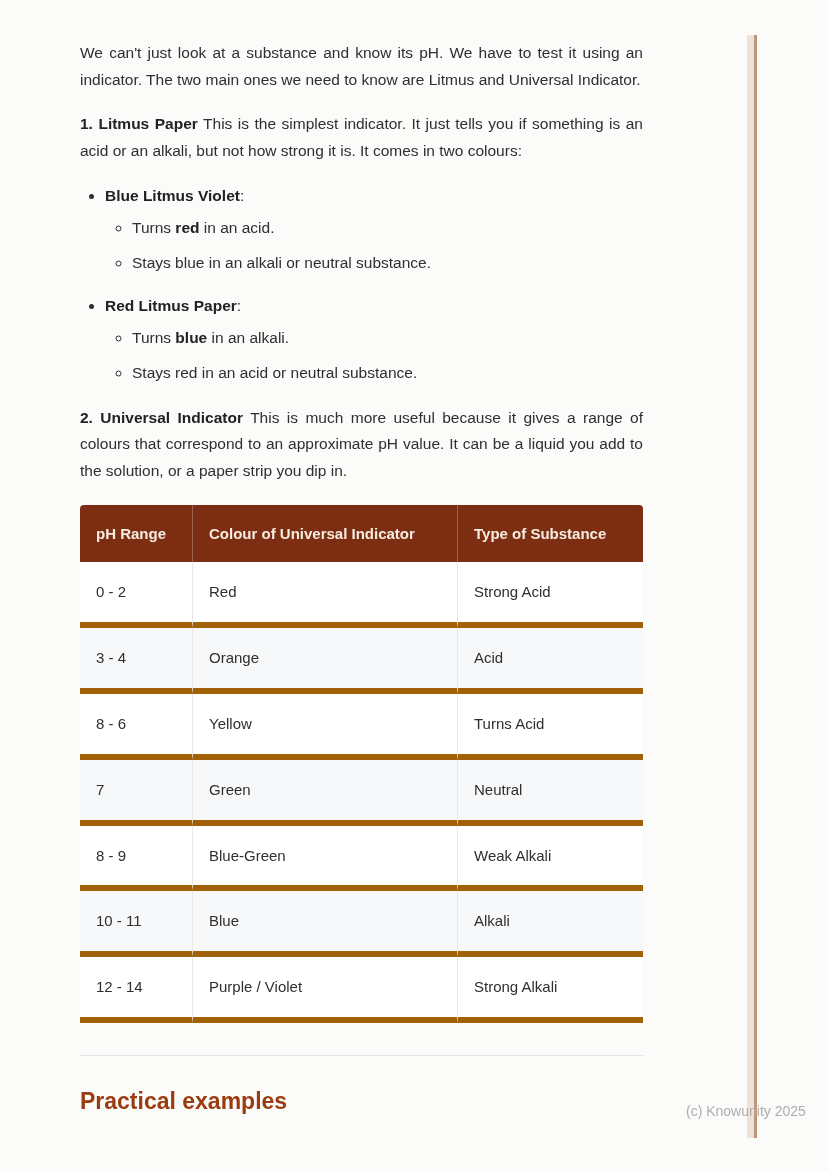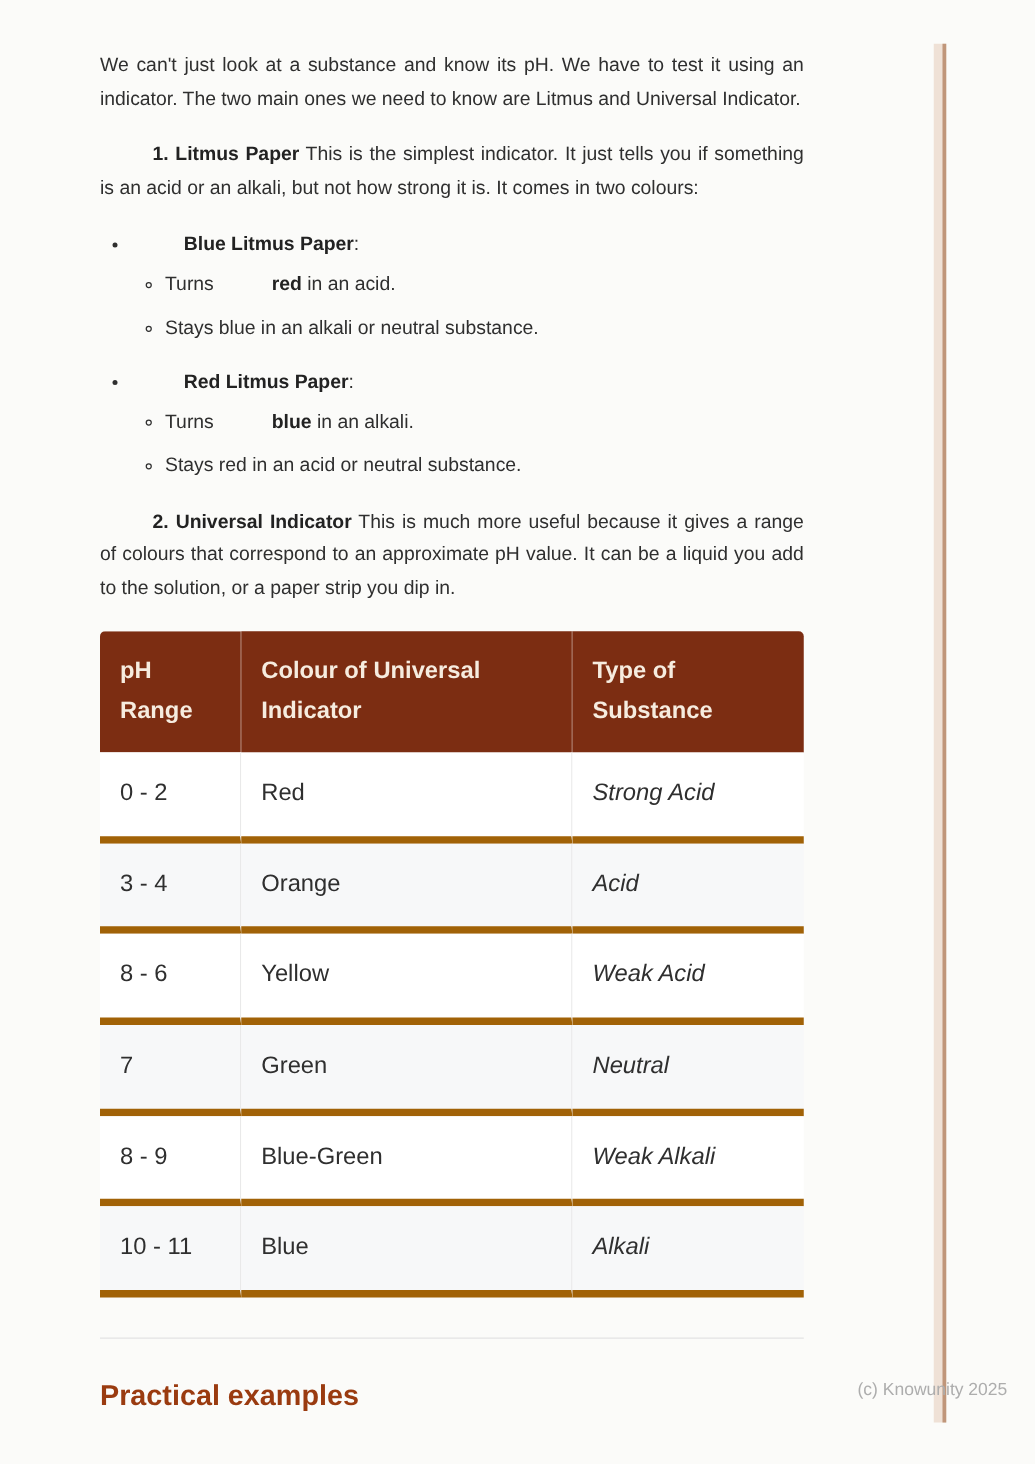--- a/index.html
+++ b/index.html
@@ -14,43 +14,43 @@
     width:828px;height:1171px;position:relative;overflow:hidden;
     background:#fbfbf9;
     font-family:"Liberation Sans", sans-serif;
     color:var(--text);
   }
   .content{
     position:absolute;left:80px;top:40px;width:563px;
     font-size:15.5px;line-height:1.72;
   }
   p{margin:0 0 18px 0;text-align:justify;}
-  strong{font-weight:700;color:#222;margin-left:42px;}
+  strong{font-weight:700;color:#222;}
   ul.top-list{margin:0 0 18px 0;padding-left:25px;list-style:disc;}
   ul.top-list > li{margin-bottom:16px;}
   ul.sub-list{margin:6px 0 0 0;padding-left:27px;list-style:circle;}
   ul.sub-list > li{margin-bottom:8px;}
   .remember em{font-style:italic;}
   table.ph-table{
     width:100%;border-collapse:separate;border-spacing:0;
-    margin:20px 0 0 0;font-size:19px;
+    margin:20px 0 0 0;font-size:15px;
   }
   table.ph-table th{
     background:var(--header-bg);color:var(--header-fg);
     font-weight:700;text-align:left;
     padding:16px 16px;border-right:1px solid rgba(255,255,255,0.25);
   }
   table.ph-table th:first-child{border-top-left-radius:4px;width:113px;}
   table.ph-table th:nth-child(2){width:265px;}
   table.ph-table th:last-child{border-top-right-radius:4px;border-right:none;}
   table.ph-table td{
     padding:17px 16px;background:#fff;
     border-bottom:6px solid #a16207;border-right:1px solid #e9e9e9;
   }
-  table.ph-table td:last-child{border-right:none;font-style:italic;}
+  table.ph-table td:last-child{border-right:none;}
   table.ph-table tr:nth-child(even) td{background:#f7f8f9;}
   hr.divider{
     border:none;border-top:1px solid #e3e3e3;
     margin:32px 0 0 0;
   }
   h2.practical{
     color:var(--heading-color);
     font-size:23px;font-weight:700;
     margin:26px 0 0 0;
   }
@@ -67,21 +67,21 @@
 <body>
 
 <div class="content">
 
   <p><span>We can't just look at a substance and know its pH. We have to test it using an indicator. The two main ones we need to know are Litmus and Universal Indicator.</span></p>
 
   <p><strong>1. Litmus Paper</strong><span> This is the simplest indicator. It just tells you if something is an acid or an alkali, but not how strong it is. It comes in two colours:</span></p>
 
   <ul class="top-list">
     <li>
-      <strong>Blue Litmus Paper</strong><span>:</span>
+      <strong>Blue Litmus Violet</strong><span>:</span>
       <ul class="sub-list">
         <li><span>Turns </span><strong>red</strong><span> in an acid.</span></li>
         <li><span>Stays blue in an alkali or neutral substance.</span></li>
       </ul>
     </li>
     <li>
       <strong>Red Litmus Paper</strong><span>:</span>
       <ul class="sub-list">
         <li><span>Turns </span><strong>blue</strong><span> in an alkali.</span></li>
         <li><span>Stays red in an acid or neutral substance.</span></li>
@@ -107,37 +107,42 @@
         <td>Strong Acid</td>
       </tr>
       <tr>
         <td>3 - 4</td>
         <td>Orange</td>
         <td>Acid</td>
       </tr>
       <tr>
         <td>8 - 6</td>
         <td>Yellow</td>
-        <td>Weak Acid</td>
+        <td>Turns Acid</td>
       </tr>
       <tr>
         <td>7</td>
         <td>Green</td>
         <td>Neutral</td>
       </tr>
       <tr>
         <td>8 - 9</td>
         <td>Blue-Green</td>
         <td>Weak Alkali</td>
       </tr>
       <tr>
         <td>10 - 11</td>
         <td>Blue</td>
         <td>Alkali</td>
       </tr>
+      <tr>
+        <td>12 - 14</td>
+        <td>Purple / Violet</td>
+        <td>Strong Alkali</td>
+      </tr>
     </tbody>
   </table>
 
   <hr class="divider">
 
   <h2 class="practical">Practical examples</h2>
 
 </div>
 
 <div class="edge-bar"></div>

